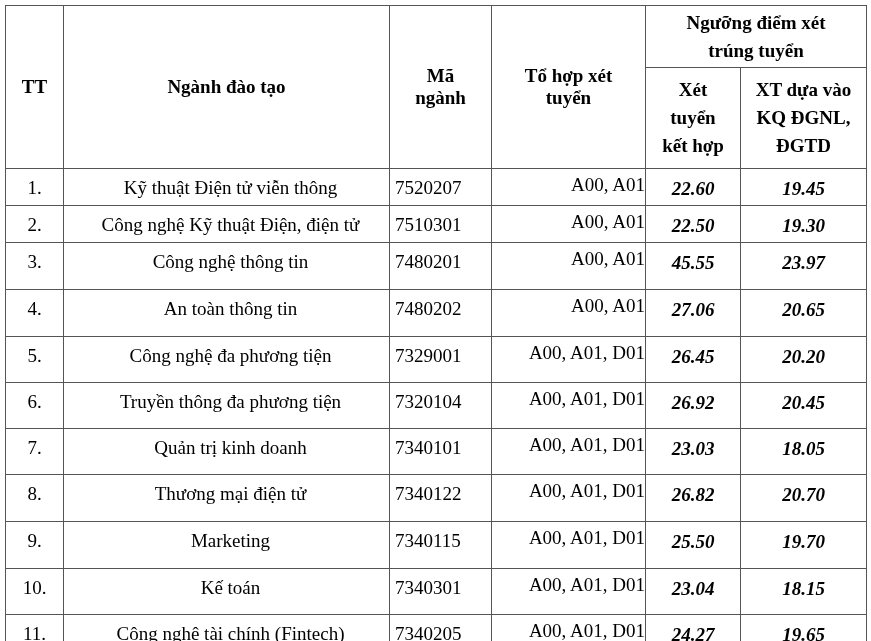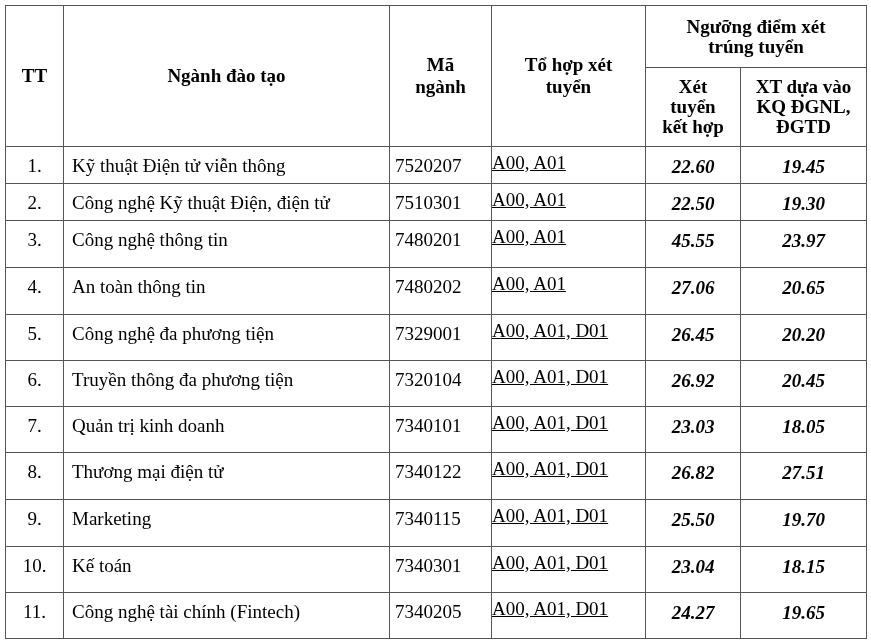--- a/index.html
+++ b/index.html
@@ -10,26 +10,26 @@
     font-family:"Liberation Serif", "DejaVu Serif", serif;
     color:#000;
     table-layout:fixed;
   }
   table.scores td, table.scores th {
     border:1.5px solid #555;
     padding:0;
     font-size:19px;
   }
   th { font-weight:bold; text-align:center; vertical-align:middle; line-height:22px; }
-  th.sub { font-size:17px; line-height:20px; }
+  th.sub { font-size:17px; line-height:28px; }
   td { vertical-align:top; padding-top:7px !important; line-height:24px; }
   td.tt { text-align:center; }
-  td.name { text-align:left; padding-left:8px !important; }
+  td.name { text-align:center; padding-left:8px !important; }
   td.code { text-align:left; padding-left:5px !important; }
-  td.combo { text-align:left; padding-top:4px !important;text-decoration:underline; }
+  td.combo { text-align:right; padding-top:4px !important; }
   td.score { text-align:center; font-weight:bold; font-style:italic; padding-top:8px !important; }
 </style>
 </head>
 <body>
 
 <table class="scores">
   <colgroup>
     <col style="width:58px">
     <col style="width:326px">
     <col style="width:102px">
@@ -49,21 +49,21 @@
         </th>
       <th colspan="2" class="sub">
           <div style="width:170px;margin:0 auto">Ngưỡng điểm xét trúng tuyển</div>
         </th>
     </tr>
     <tr style="height:79px">
       <th class="sub">
           <div style="width:70px;margin:0 auto">Xét tuyển kết hợp</div>
         </th>
       <th class="sub">
-          <div style="width:110px;margin:0 auto">XT dựa vào KQ ĐGNL, ĐGTD</div>
+          <div style="width:110px;margin:8px auto">XT dựa vào KQ ĐGNL, ĐGTD</div>
         </th>
     </tr>
   </thead>
   <tbody>
     <tr style="height:37px">
       <td class="tt">1.</td>
       <td class="name">Kỹ thuật Điện tử viễn thông</td>
       <td class="code">7520207</td>
       <td class="combo">A00, A01</td>
       <td class="score">22.60</td>
@@ -116,21 +116,21 @@
       <td class="combo">A00, A01, D01</td>
       <td class="score">23.03</td>
       <td class="score">18.05</td>
     </tr>
     <tr style="height:47px">
       <td class="tt">8.</td>
       <td class="name">Thương mại điện tử</td>
       <td class="code">7340122</td>
       <td class="combo">A00, A01, D01</td>
       <td class="score">26.82</td>
-      <td class="score">27.51</td>
+      <td class="score">20.70</td>
     </tr>
     <tr style="height:47px">
       <td class="tt">9.</td>
       <td class="name">Marketing</td>
       <td class="code">7340115</td>
       <td class="combo">A00, A01, D01</td>
       <td class="score">25.50</td>
       <td class="score">19.70</td>
     </tr>
     <tr style="height:46px">

